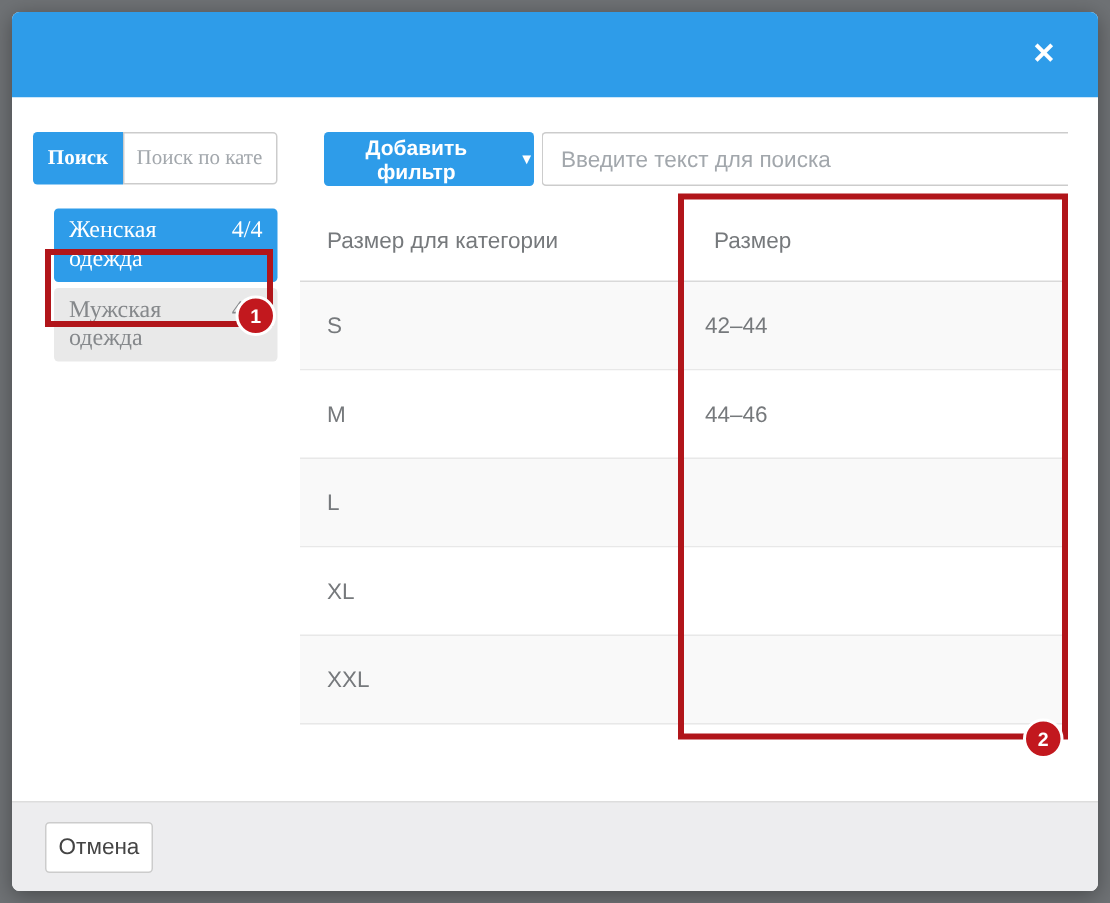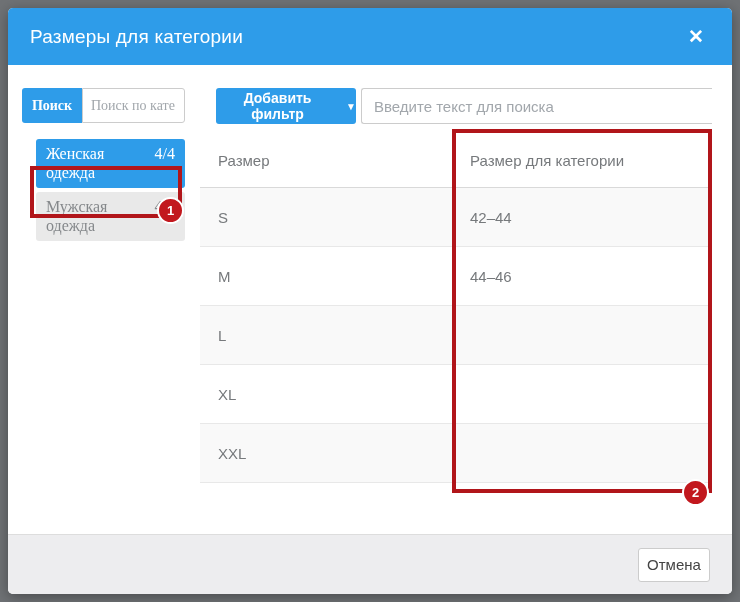--- a/index.html
+++ b/index.html
@@ -119,21 +119,21 @@
     width:242px;height:34px;
     margin-left:-10px;padding:0 9px;
     border:1px solid var(--accent);border-radius:3px;
     font-size:15px;color:#76797c;font-family:inherit;
     background:#fff;outline:none;
   }
   
   .modal-footer{
     flex:0 0 60px;height:60px;
     background:#ededef;border-top:1px solid #ddd;
-    display:flex;align-items:center;justify-content:flex-end;
+    display:flex;align-items:center;
     padding:8px 22px;
   }
   .cancel-btn{
     width:72px;height:34px;
     background:#fff;border:1px solid #ccc;border-radius:3px;
     font-size:15px;color:#444;
   }
   
   .ann-box{
     position:absolute;border:4px solid var(--ann-red);
@@ -151,21 +151,20 @@
   .ann-circle-1{left:149px;top:189px;}
   .ann-circle-2{left:674px;top:471px;}
 </style>
 </head>
 <body>
 
 <div class="backdrop">
   <div class="modal">
 
     <div class="modal-header">
-      <span class="modal-title">Размеры для категории</span>
       <button class="close-btn">✕</button>
     </div>
 
     <div class="modal-body">
 
       <div class="sidebar">
         <div class="search-group">
           <button class="btn btn-primary search-btn">Поиск</button>
           <input class="search-input" placeholder="Поиск по кате" style="">
         </div>
@@ -190,22 +189,22 @@
             <span>Добавить фильтр</span>
             <span class="caret">▼</span>
           </button>
           <div class="input-group">
             <input class="toolbar-input" placeholder="Введите текст для поиска" style="">
           </div>
         </div>
 
         <div class="table">
           <div class="thead">
+            <div class="cell c2">Размер для категории</div>
             <div class="cell c1">Размер</div>
-            <div class="cell c2">Размер для категории</div>
           </div>
 
           <div class="trow striped">
             <div class="cell c1">S</div>
             <div class="cell c2">42–44</div>
           </div>
 
           <div class="trow">
             <div class="cell c1">M</div>
             <div class="cell c2">44–46</div>

